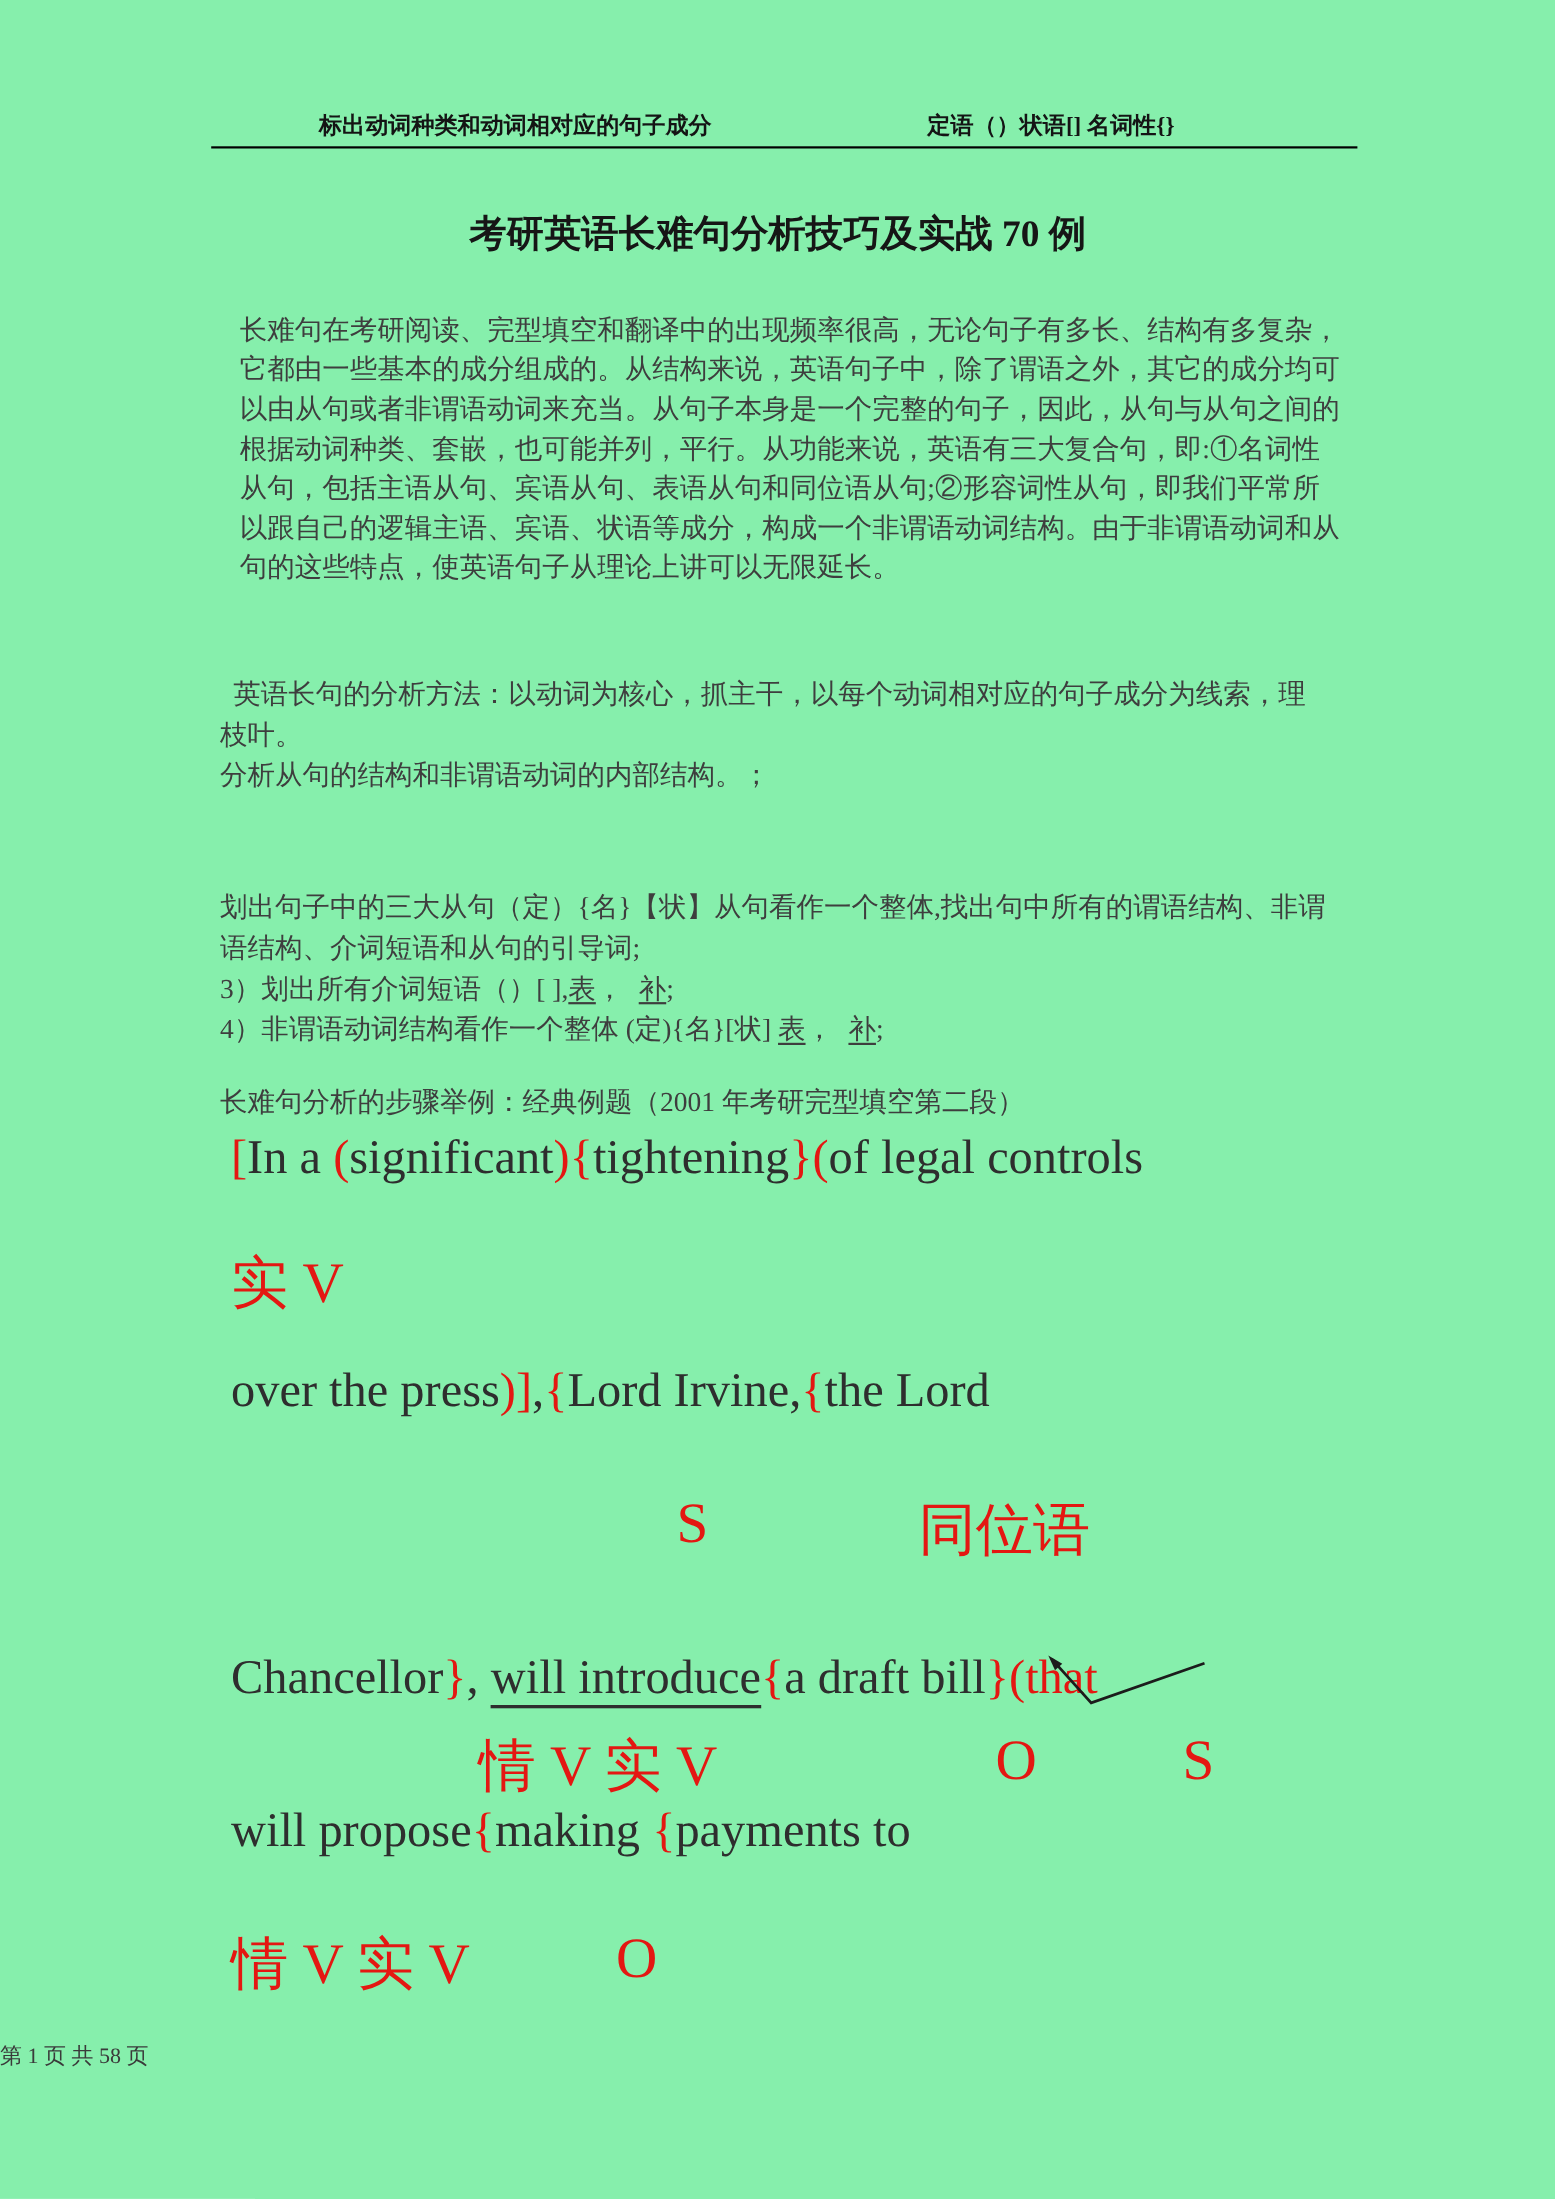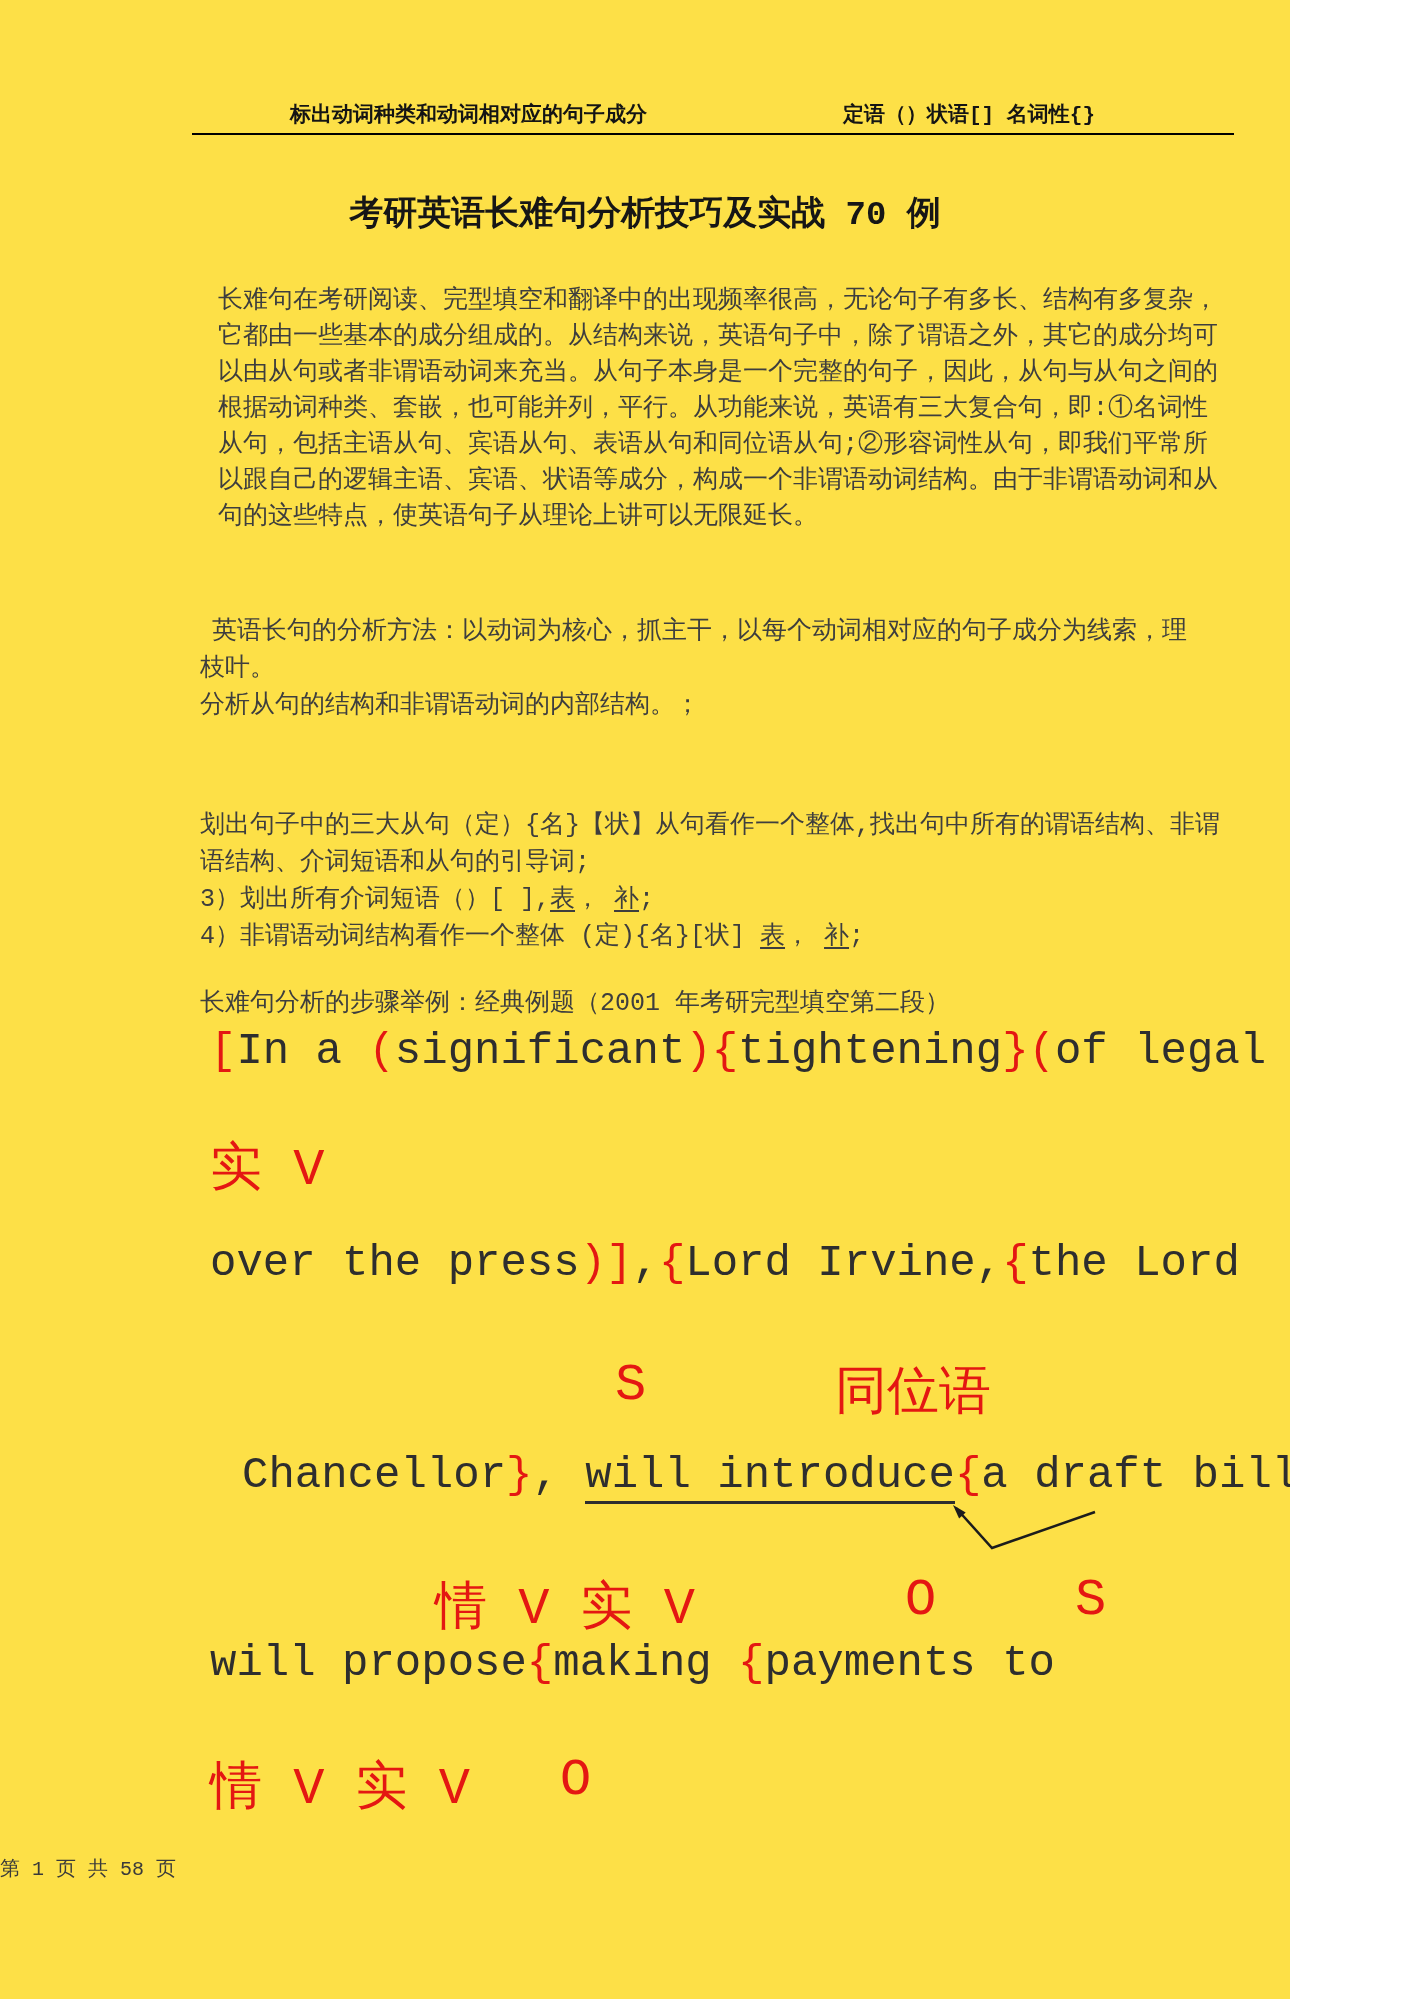--- a/index.html
+++ b/index.html
@@ -1,17 +1,17 @@
 <!DOCTYPE html>
 <html><head>
 <meta charset="utf-8">
 <style>
   html,body{margin:0;padding:0;background:#ffffff;}
-  .page{position:relative;width:1290px;height:1999px;background:#fde047;
-        font-family:Liberation Mono, monospace;color:#3f3f3f;overflow:hidden;}
+  .page{position:relative;width:1414px;height:1999px;background:#86efac;
+        font-family:Liberation Serif, serif;color:#3f3f3f;overflow:hidden;}
   .abs{position:absolute;}
   .hdr{font-weight:bold;color:#141414;font-size:21px;white-space:nowrap;}
   .rule{height:2px;background:#000000;}
   .title{left:0;width:100%;text-align:center;font-size:34px;font-weight:bold;color:#161616;white-space:nowrap;}
   .body-block{font-size:25px;color:#3e3e3e;}
   .lh36 .ln{height:36px;line-height:36px;white-space:nowrap;}
   .lh37 .ln{height:37px;line-height:37px;white-space:nowrap;}
   .indent{padding-left:12px;}
   .uu{text-decoration:underline;text-underline-offset:4px;}
   .gap{margin-left:14px;}
@@ -64,21 +64,21 @@
       <span style="left:210px;">实 V</span>
     </div>
 
   <div class="abs big" style="left:210px;top:1238px;"><span>over the press</span><span class="r">)]</span><span>,</span><span class="r">{</span><span>Lord Irvine,</span><span class="r">{</span><span>the Lord</span></div>
 
   <div class="abs ann" style="top:1340px;">
       <span style="left:615px;">S</span>
       <span style="left:835px;">同位语</span>
     </div>
 
-  <div class="abs big" style="left:210px;top:1450px;margin-left:32px;"><span>Chancellor</span><span class="r">}</span><span>, </span><span class="uline">will introduce</span><span class="r">{</span><span>a draft bill</span><span class="r">}</span><span class="r">(that</span></div>
+  <div class="abs big" style="left:210px;top:1499px;"><span>Chancellor</span><span class="r">}</span><span>, </span><span class="uline">will introduce</span><span class="r">{</span><span>a draft bill</span><span class="r">}</span><span class="r">(that</span></div>
 
   <svg class="abs" style="left:925px;top:1490px;" width="200" height="70" viewBox="0 0 200 70">
     <path d="M170 22 L67 58 L31 18" fill="none" stroke="#1c1c1c" stroke-width="2.5"></path>
     <polygon points="28,15 40.7,22.4 34.1,28.4" fill="#1c1c1c"></polygon>
   </svg>
 
   <div class="abs ann" style="top:1555px;">
       <span style="left:435px;">情 V 实 V</span>
       <span style="left:905px;">O</span>
       <span style="left:1075px;">S</span>

